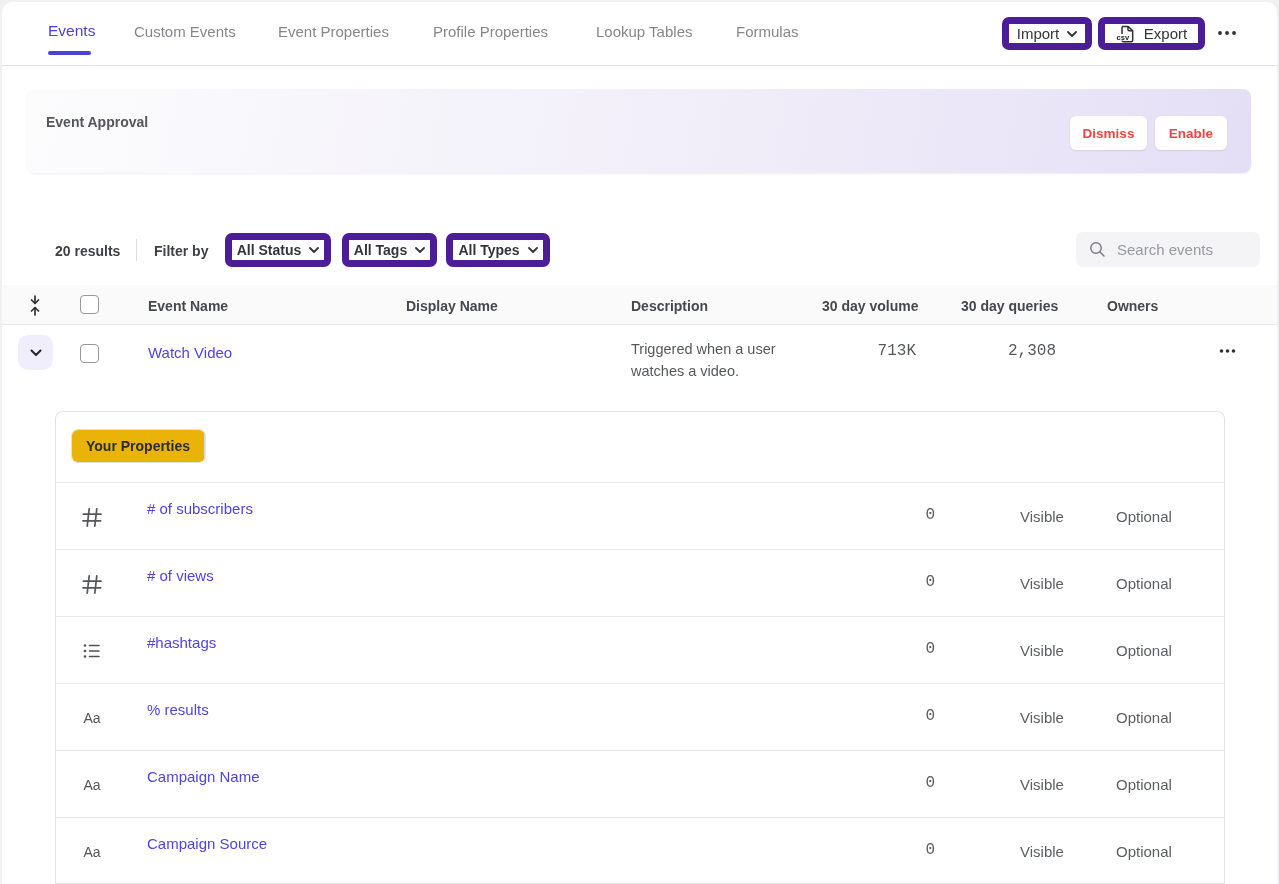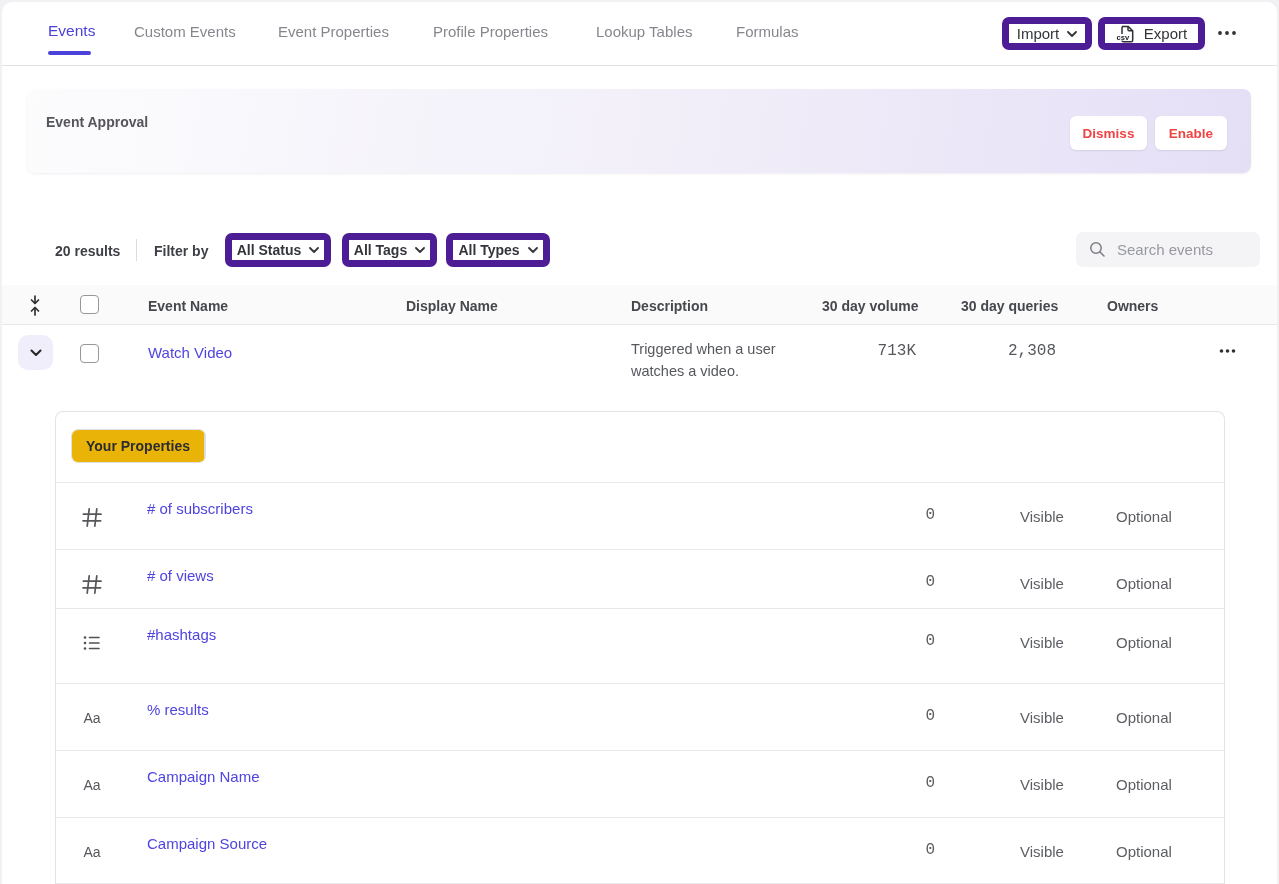--- a/index.html
+++ b/index.html
@@ -171,21 +171,21 @@
             <line x1="1.4" y1="6.2" x2="19" y2="6.2"></line>
             <line x1="1" y1="12.8" x2="18.6" y2="12.8"></line>
           </g>
         </svg>
       </div>
   <a href="#"># of views</a>
   <div class="v0">0</div>
       <div class="vis">Visible</div>
       <div class="opt">Optional</div>
  </div>
- <div class="prow" style="top:196px;">
+ <div class="prow" style="top:204px;">
   <div class="icon">
         <svg width="18" height="14" viewBox="0 0 18 14">
           <g stroke="#505257" stroke-width="1.6" stroke-linecap="round">
             <line x1="6.5" y1="1.5" x2="16" y2="1.5"></line>
             <line x1="6.5" y1="7" x2="16" y2="7"></line>
             <line x1="6.5" y1="12.5" x2="16" y2="12.5"></line>
           </g>
           <circle cx="2" cy="1.5" r="1.3" fill="#505257"></circle>
           <circle cx="2" cy="7" r="1.3" fill="#505257"></circle>
           <circle cx="2" cy="12.5" r="1.3" fill="#505257"></circle>

